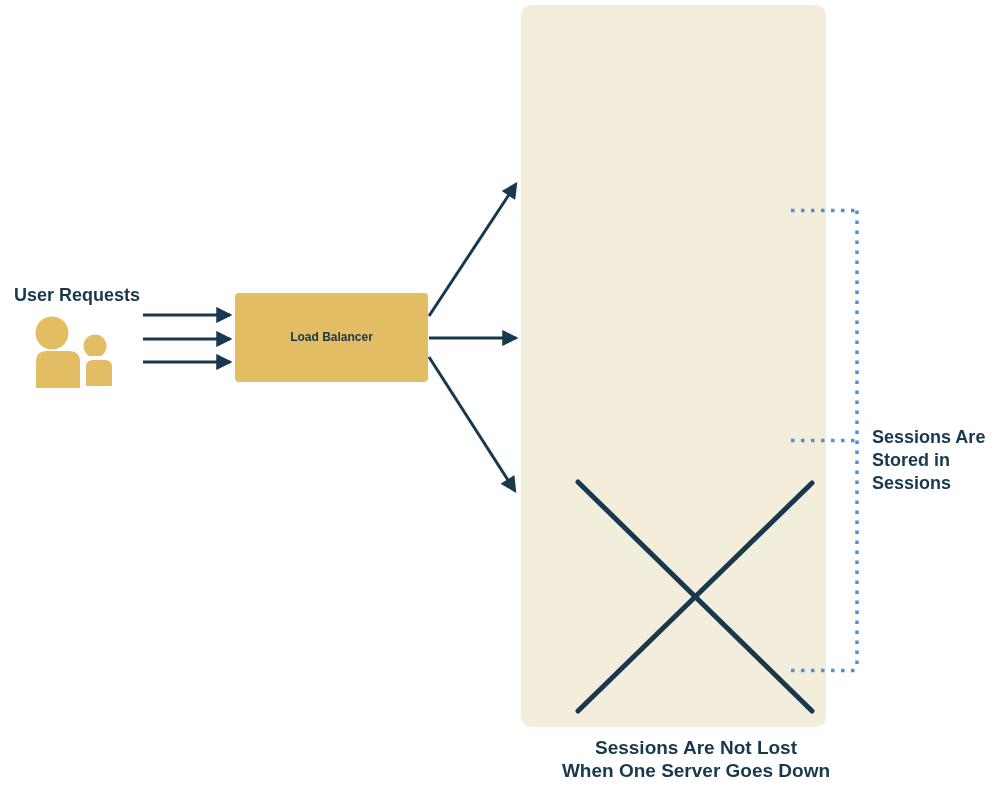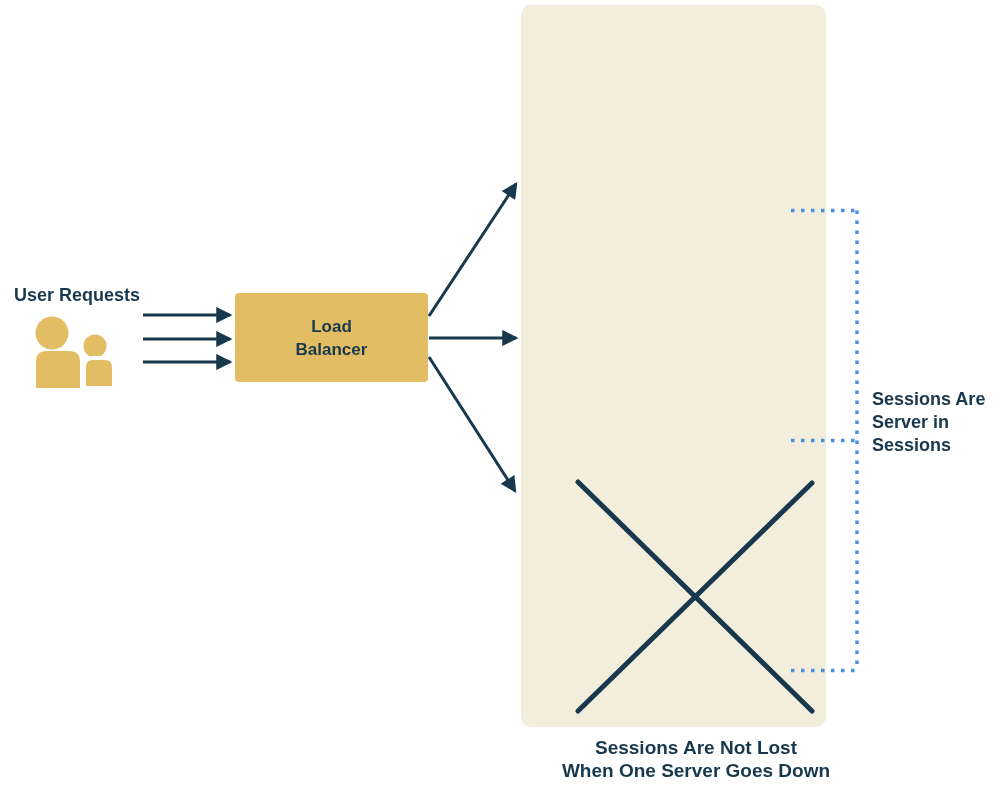--- a/index.html
+++ b/index.html
@@ -9,27 +9,27 @@
   html,body{margin:0;padding:0;background:var(--background);}
   .canvas{position:relative;width:1000px;height:796px;background:var(--background);
           font-family:"Liberation Sans",sans-serif;overflow:hidden;border-radius:7px;}
   .layer{position:absolute;left:0;top:0;width:1000px;height:796px;pointer-events:none;}
 
   .user-label{position:absolute;left:14px;top:285px;font-size:18px;font-weight:700;color:var(--navy);white-space:nowrap;}
   .users-icon{position:absolute;left:33px;top:314px;}
 
   .lb-box{position:absolute;left:235px;top:293px;width:193px;height:89px;background:var(--gold);
           border-radius:4px;display:flex;align-items:center;justify-content:center;}
-  .lb-box span{display:block;width:110px;text-align:center;font-size:17px;font-weight:700;
+  .lb-box span{display:block;width:110px;text-align:center;font-size:12px;font-weight:700;
                color:var(--navy);line-height:23px;}
 
   .cluster-box{position:absolute;left:521px;top:5px;width:305px;height:722px;
                background:var(--cream);border-radius:10px;}
 
-  .sessions-note{position:absolute;left:872px;top:388px;font-size:18px;font-weight:700;
+  .sessions-note{position:absolute;left:872px;top:426px;font-size:18px;font-weight:700;
                  color:var(--navy);line-height:23px;white-space:nowrap;}
   .caption{position:absolute;left:546px;top:736px;width:300px;text-align:center;font-size:19px;
            font-weight:700;color:var(--navy);line-height:23px;}
 </style>
 </head>
 <body>
 
 <div class="canvas">
 
   <div class="cluster-box"></div>
@@ -78,21 +78,21 @@
 
   <svg class="layer" id="failure-cross" width="1000" height="796" viewBox="0 0 1000 796">
     <g stroke="#17384D" stroke-width="5" stroke-linecap="round">
       <line x1="578" y1="482" x2="812" y2="711"></line>
       <line x1="812" y1="483" x2="578" y2="711"></line>
     </g>
   </svg>
 
   <div class="sessions-note">
     <div>Sessions Are</div>
-    <div>Server in</div>
+    <div>Stored in</div>
     <div>Sessions</div>
   </div>
 
   <div class="caption">
     <div>Sessions Are Not Lost</div>
     <div>When One Server Goes Down</div>
   </div>
 
 </div>
 

